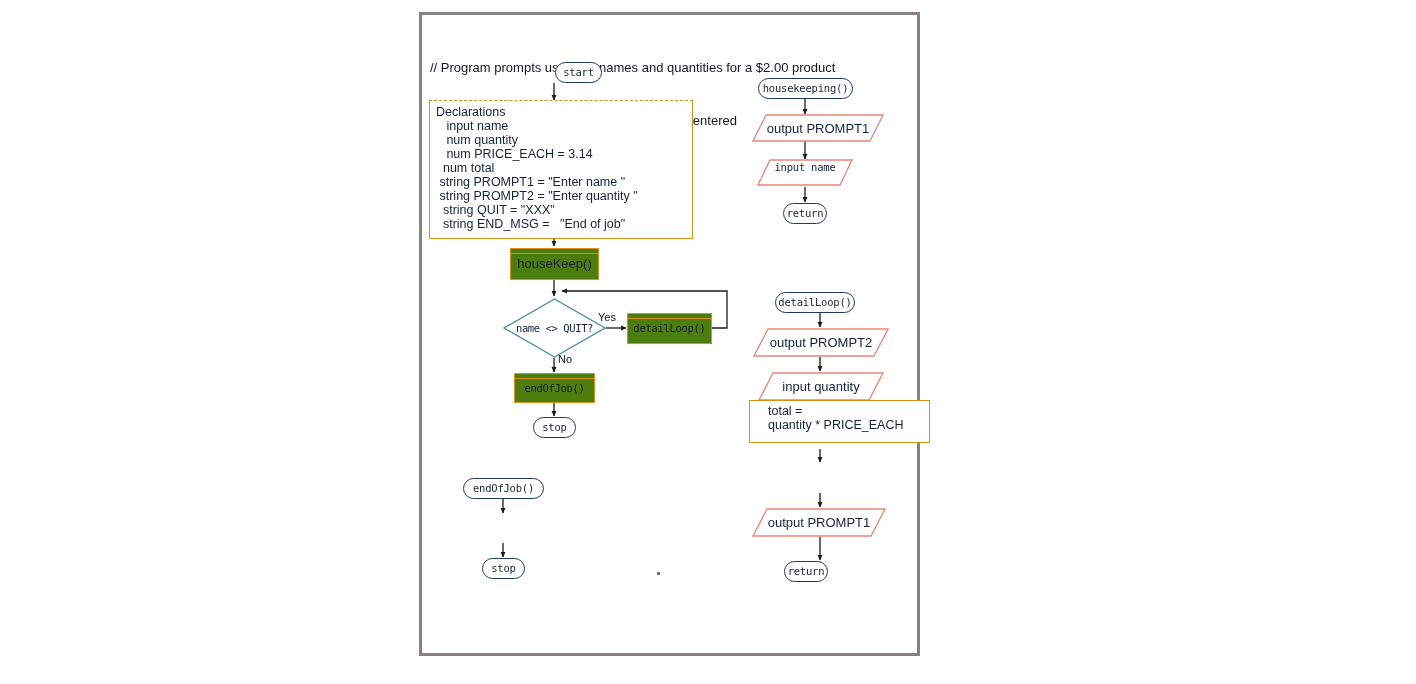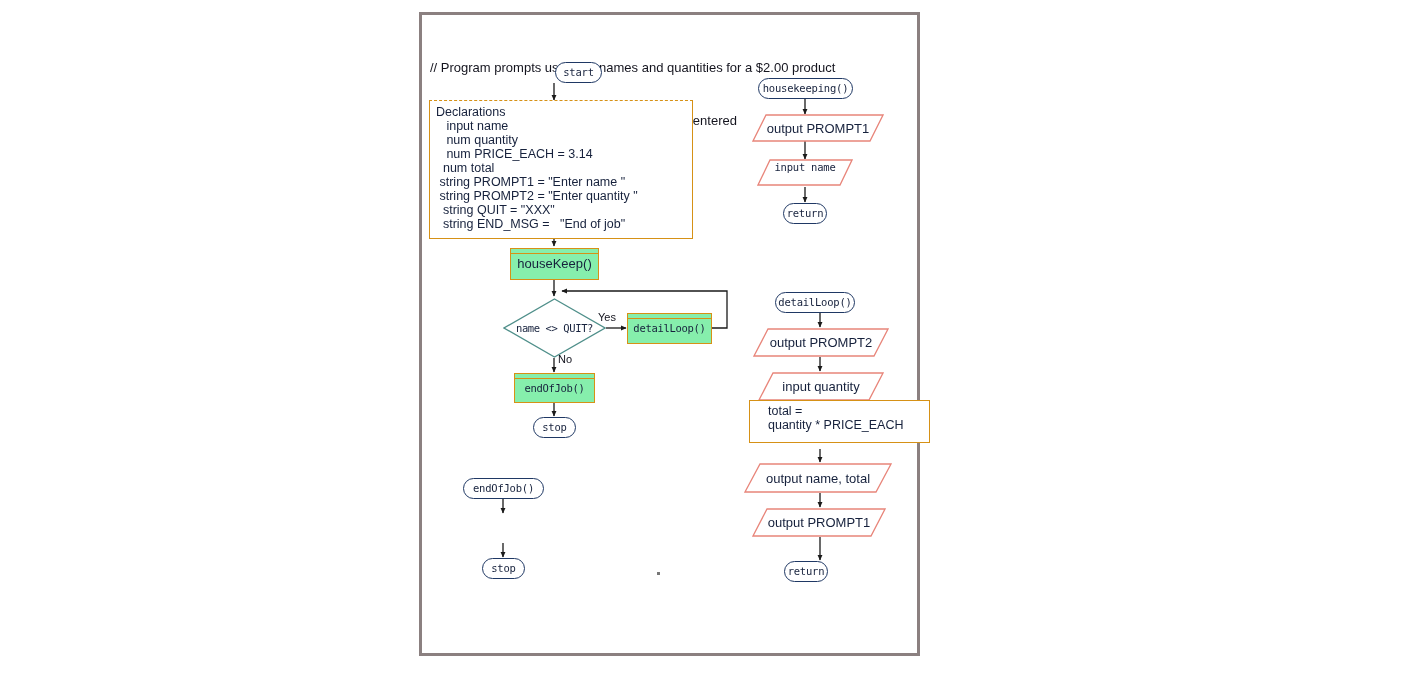--- a/index.html
+++ b/index.html
@@ -47,21 +47,21 @@
     border-radius: 11px;
     font-family: "DejaVu Sans Mono", monospace;
     font-size: 10.5px;
     color: #16213c;
     background: #fff;
     letter-spacing: -0.2px;
   }
   
   .modulebox {
     border: 1.4px solid #d69116;
-    background: #86efac;
+    background: #4d7c0f;
     font-family: "DejaVu Sans Mono", monospace;
     font-size: 10.5px;
     letter-spacing: -0.3px;
   }
   .modulebox::before {
     content: "";
     position: absolute;
     left: 0; right: 0;
     top: 4px;
     border-top: 1.4px solid #d69116;
@@ -276,26 +276,20 @@
       <polygon points="15,1 125,1 111,28 1,28" fill="#ffffff" stroke="#e8857a" stroke-width="1.3"></polygon>
     </svg>
     <div class="io-label">input quantity</div>
   </div>
 
   <div class="orangebox" style="position:absolute; left:749px; top:400px; width:143px; height:35px; padding:3px 18px;">
     <span class="decl-line" style="font-size:12.5px;">total =</span>
     <span class="decl-line" style="font-size:12.5px;">quantity * PRICE_EACH</span>
   </div>
 
-  <div class="io-wrap" style="left:744px; top:463px; width:148px; height:30px;">
-    <svg width="148" height="30" xmlns="http://www.w3.org/2000/svg">
-      <polygon points="16,1 147,1 132,29 1,29" fill="#ffffff" stroke="#e8857a" stroke-width="1.3"></polygon>
-    </svg>
-    <div class="io-label">output name, total</div>
-  </div>
 
   <div class="io-wrap" style="left:752px; top:508px; width:134px; height:29px;">
     <svg width="134" height="29" xmlns="http://www.w3.org/2000/svg">
       <polygon points="15,1 133,1 119,28 1,28" fill="#ffffff" stroke="#e8857a" stroke-width="1.3"></polygon>
     </svg>
     <div class="io-label">output PROMPT1</div>
   </div>
 
   <div class="node terminator" style="left:784px; top:561px; width:44px; height:21px;">
     <span>return</span>

